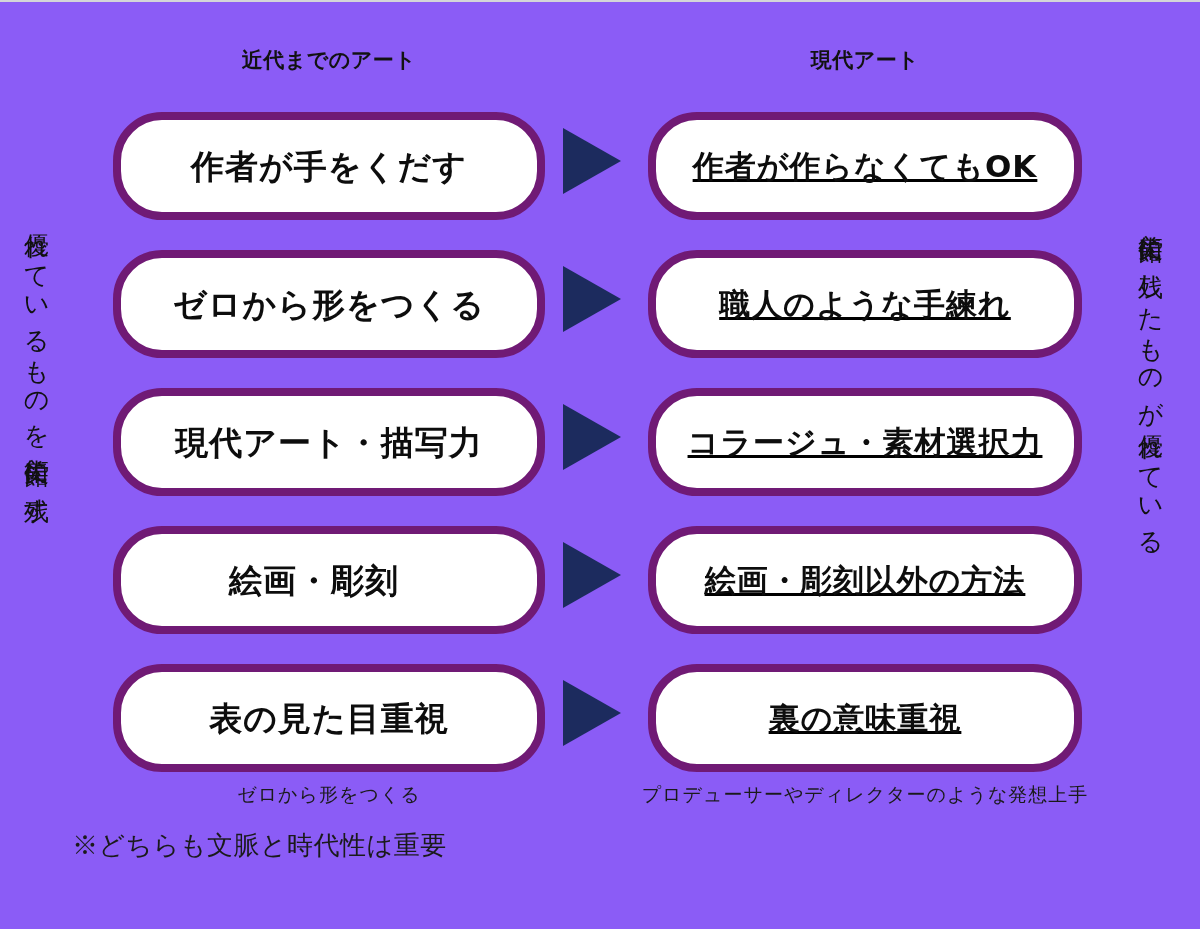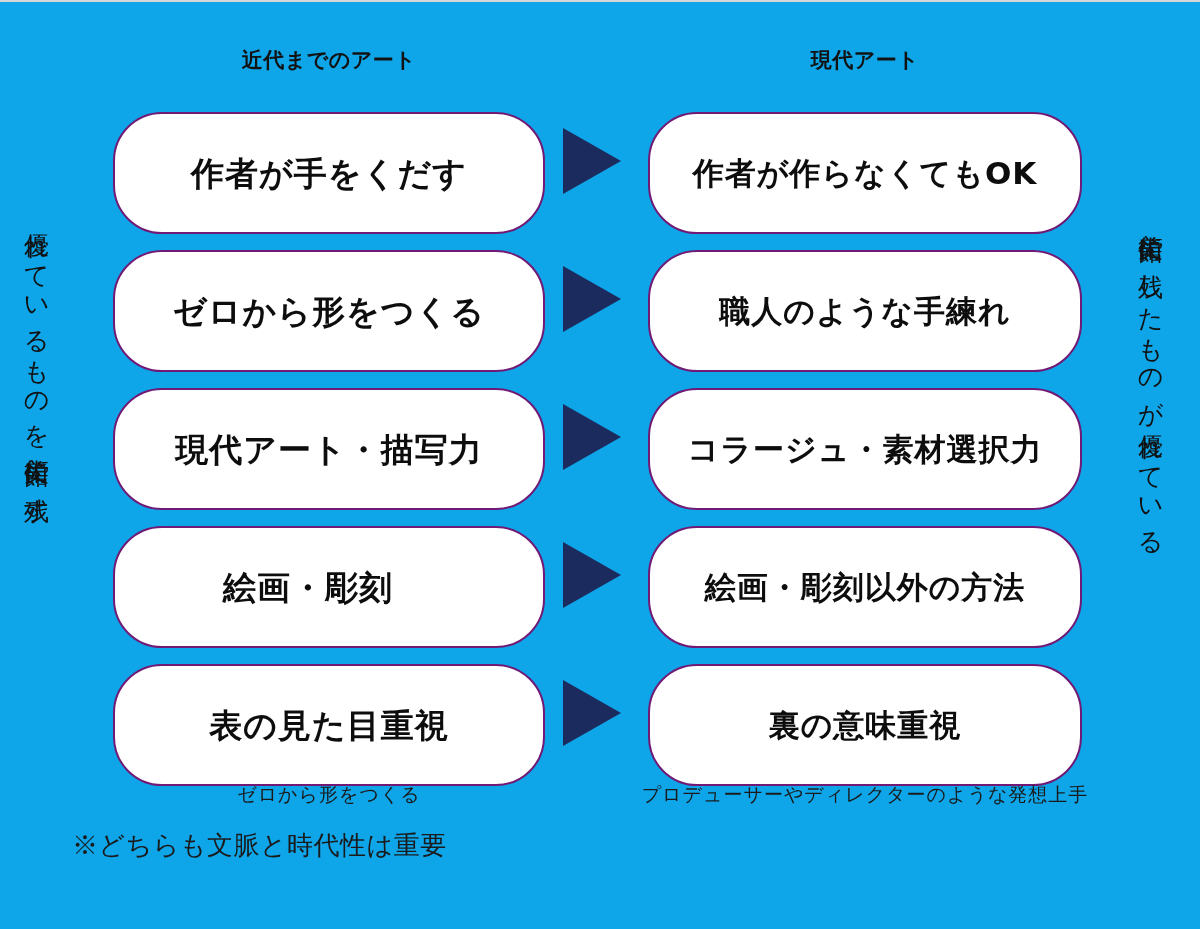--- a/index.html
+++ b/index.html
@@ -7,21 +7,21 @@
     padding: 0;
     background: #ffffff;
   }
   body {
     font-family: "Liberation Sans", "DejaVu Sans", sans-serif;
   }
   #canvas {
     position: relative;
     width: 1200px;
     height: 929px;
-    background: #0ea5e9;
+    background: #8b5cf6;
     border-top: 2px solid #d4d6d8;
     box-sizing: border-box;
     overflow: hidden;
     padding-left: 16px;
   }
 
   
   .col-header {
     position: absolute;
     top: 44px;
@@ -39,31 +39,31 @@
   
   .row {
     position: absolute;
     left: 0;
     width: 1200px;
     height: 98px;
   }
   .pill {
     position: absolute;
     top: 0;
-    height: 122px;
+    height: 108px;
     box-sizing: border-box;
-    border: 2px solid #701a75;
+    border: 8px solid #701a75;
     border-radius: 49px;
     background: #ffffff;
     display: flex;
     align-items: center;
     justify-content: center;
   }
   .pill.left  { left: 113px; width: 432px; }
-  .pill.right { left: 648px; width: 434px; }
+  .pill.right { left: 648px; width: 434px; text-decoration: underline; }
   .pill-label {
     font-family: "DejaVu Sans", "Liberation Sans", sans-serif;
     font-weight: bold;
     font-size: 33px;
     color: #0d0d0d;
     letter-spacing: 1px;
     white-space: nowrap;
     line-height: 1;
   }
   .pill.right .pill-label { font-size: 31px; }

